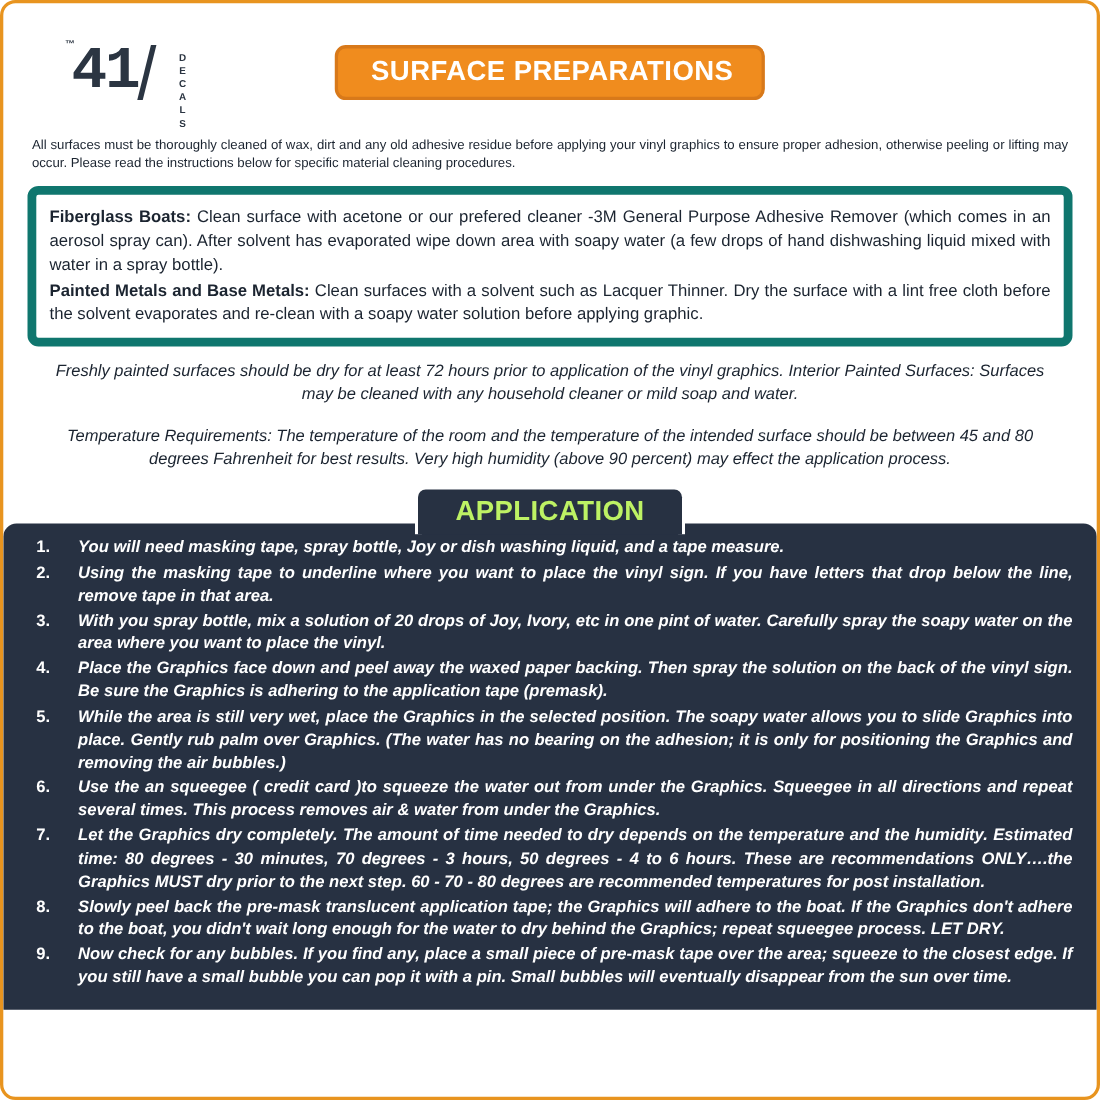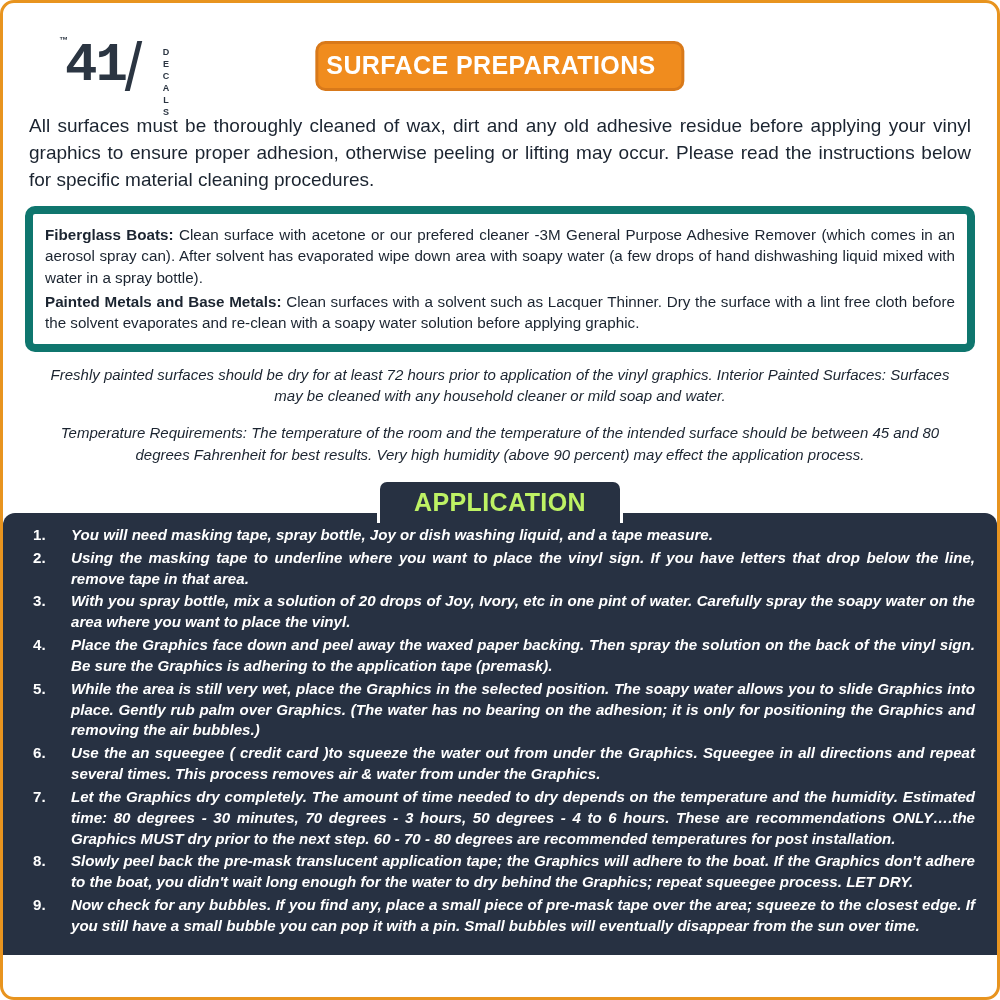--- a/index.html
+++ b/index.html
@@ -83,29 +83,29 @@
     left: 50%;
     transform: translateX(-50%);
     top: 28px;
     background: #f08c1e;
     border: 3px solid #d8791a;
     border-radius: 10px;
     color: #ffffff;
     font-size: 25px;
     font-weight: bold;
     letter-spacing: .4px;
-    padding: 7px 26px 8px 8px;
+    padding: 7px 26px 8px 30px;
     text-align: center;
     white-space: nowrap;
   }
 
   
   .intro {
-    margin: 4px 10px 12px 10px;
-    font-size: 19px;
+    margin: 14px 10px 12px 10px;
+    font-size: 12px;
     line-height: 1.42;
     text-align: justify;
   }
 
   
   .box {
     margin: 0 6px;
     border: 8px solid #0f766e;
     border-radius: 10px;
     padding: 10px 12px 10px 12px;

